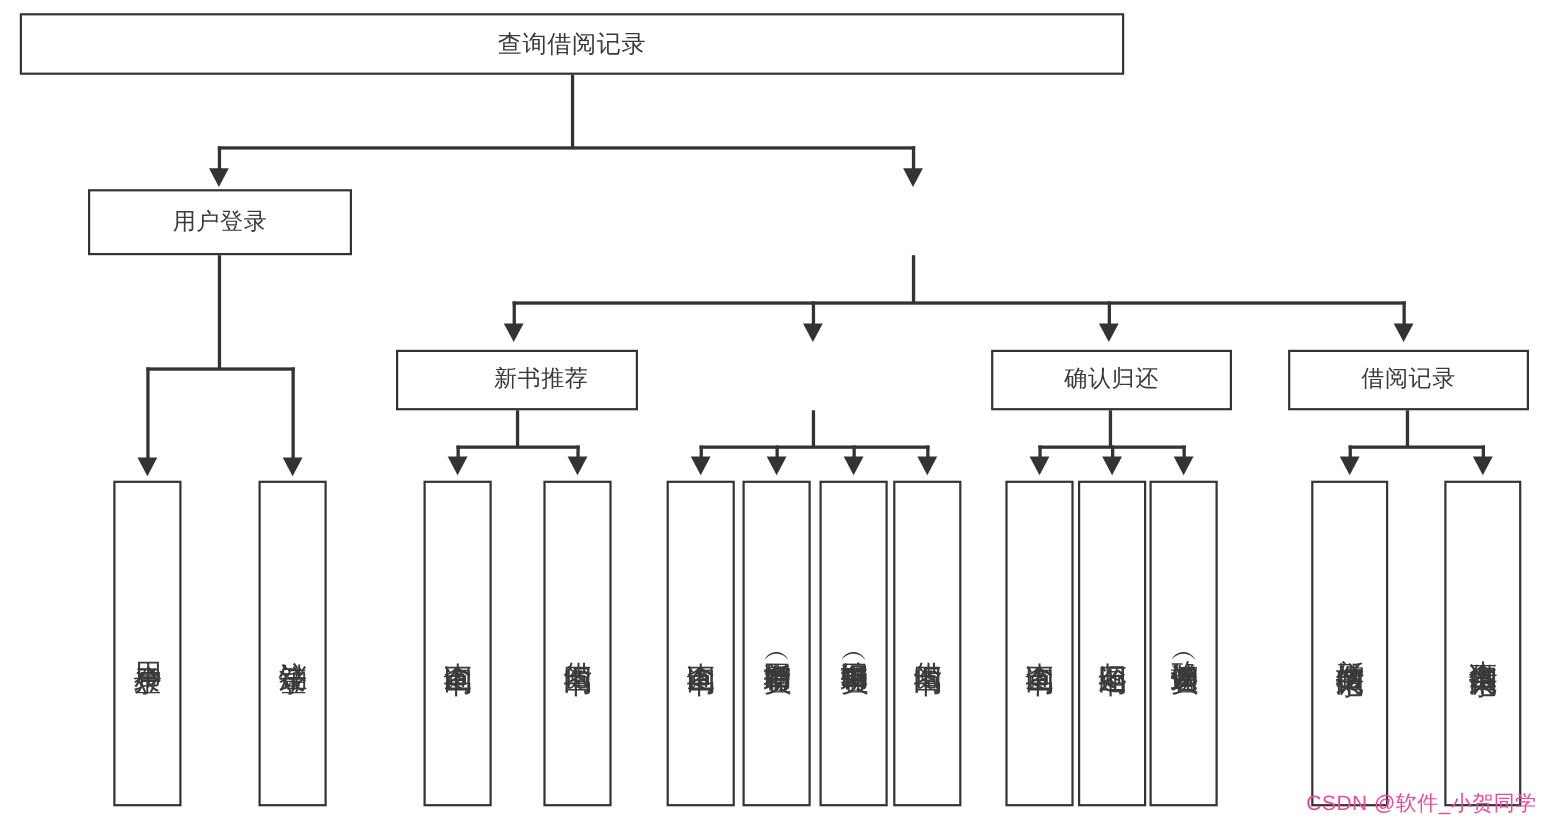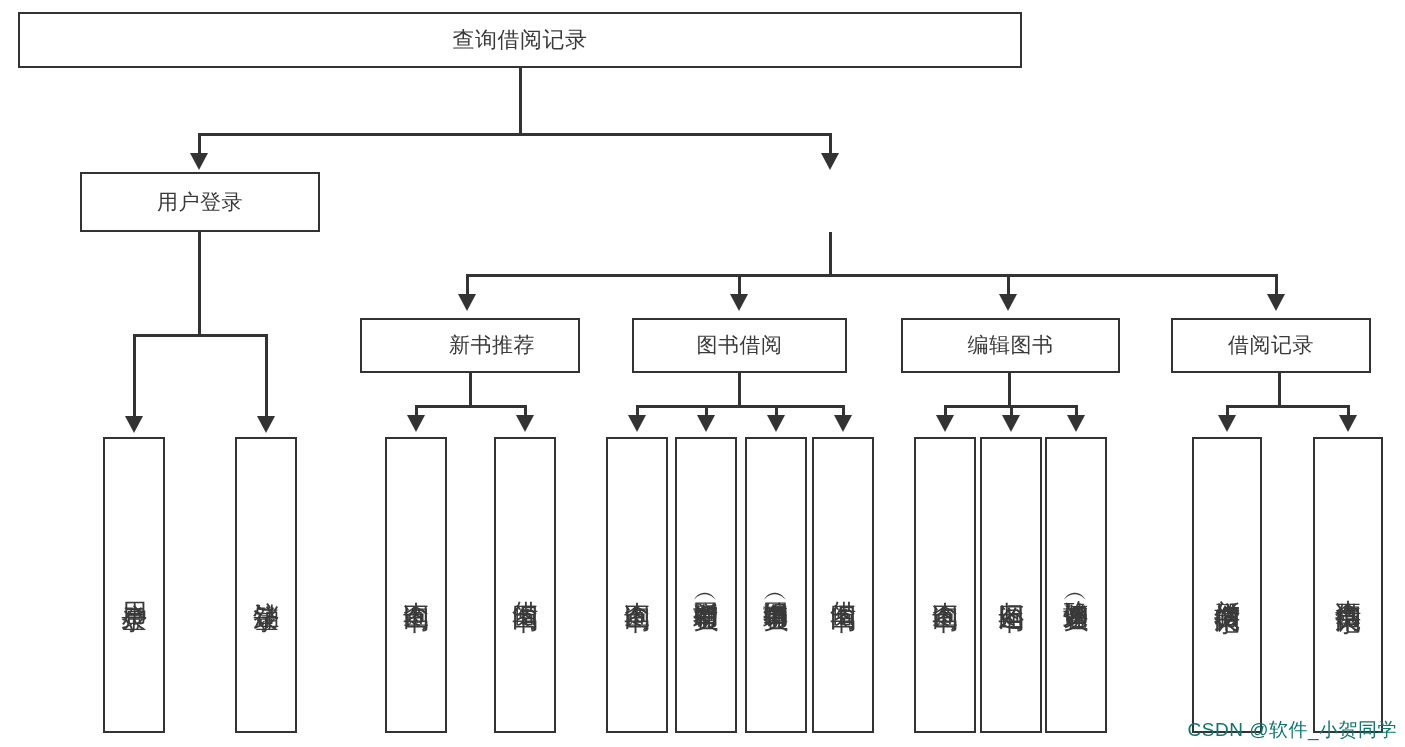--- a/index.html
+++ b/index.html
@@ -73,21 +73,21 @@
     border-left:9px solid transparent;
     border-right:9px solid transparent;
     border-top:17px solid #333333;
   }
   
   #watermark{
     position:absolute;
     right:8px;
     bottom:4px;
     font-size:19px;
-    color:#0f766e;
+    color:#ec4899;
     white-space:nowrap;
     letter-spacing:0.5px;
     margin-left:28px;
   }
 </style>
 </head>
 <body>
 
 <div id="canvas">
 
@@ -120,27 +120,24 @@
   <div class="vline" style="left:1007px; top:274px; height:22px;"></div>
   <div class="vline" style="left:1275px; top:274px; height:22px;"></div>
   <div class="arrow" style="left:458px; top:294px;"></div>
   <div class="arrow" style="left:730px; top:294px;"></div>
   <div class="arrow" style="left:999px; top:294px;"></div>
   <div class="arrow" style="left:1267px; top:294px;"></div>
 
   <div class="node lvl3" style="left:360px; top:318px; width:220px;padding-left:44px;">
     <span class="lbl">新书推荐</span>
   </div>
-  <div class="node lvl3" style="left:632px; top:318px; width:215px;">
-    <span class="lbl">图书借阅</span>
-  </div>
   <div class="node lvl3" style="left:901px; top:318px; width:219px;">
-    <span class="lbl">编辑图书</span>
-  </div>
-  <div class="node lvl3" style="left:1171px; top:318px; width:200px;">
+    <span class="lbl">确认归还</span>
+  </div>
+  <div class="node lvl3" style="left:1171px; top:318px; width:219px;">
     <span class="lbl">借阅记录</span>
   </div>
 
   <div class="vline" style="left:469px; top:373px; height:34px;"></div>
   <div class="hline" style="left:415px; top:405px; width:112px;"></div>
   <div class="vline" style="left:415px; top:405px; height:12px;"></div>
   <div class="vline" style="left:524px; top:405px; height:12px;"></div>
   <div class="arrow" style="left:407px; top:415px;"></div>
   <div class="arrow" style="left:516px; top:415px;"></div>
 

